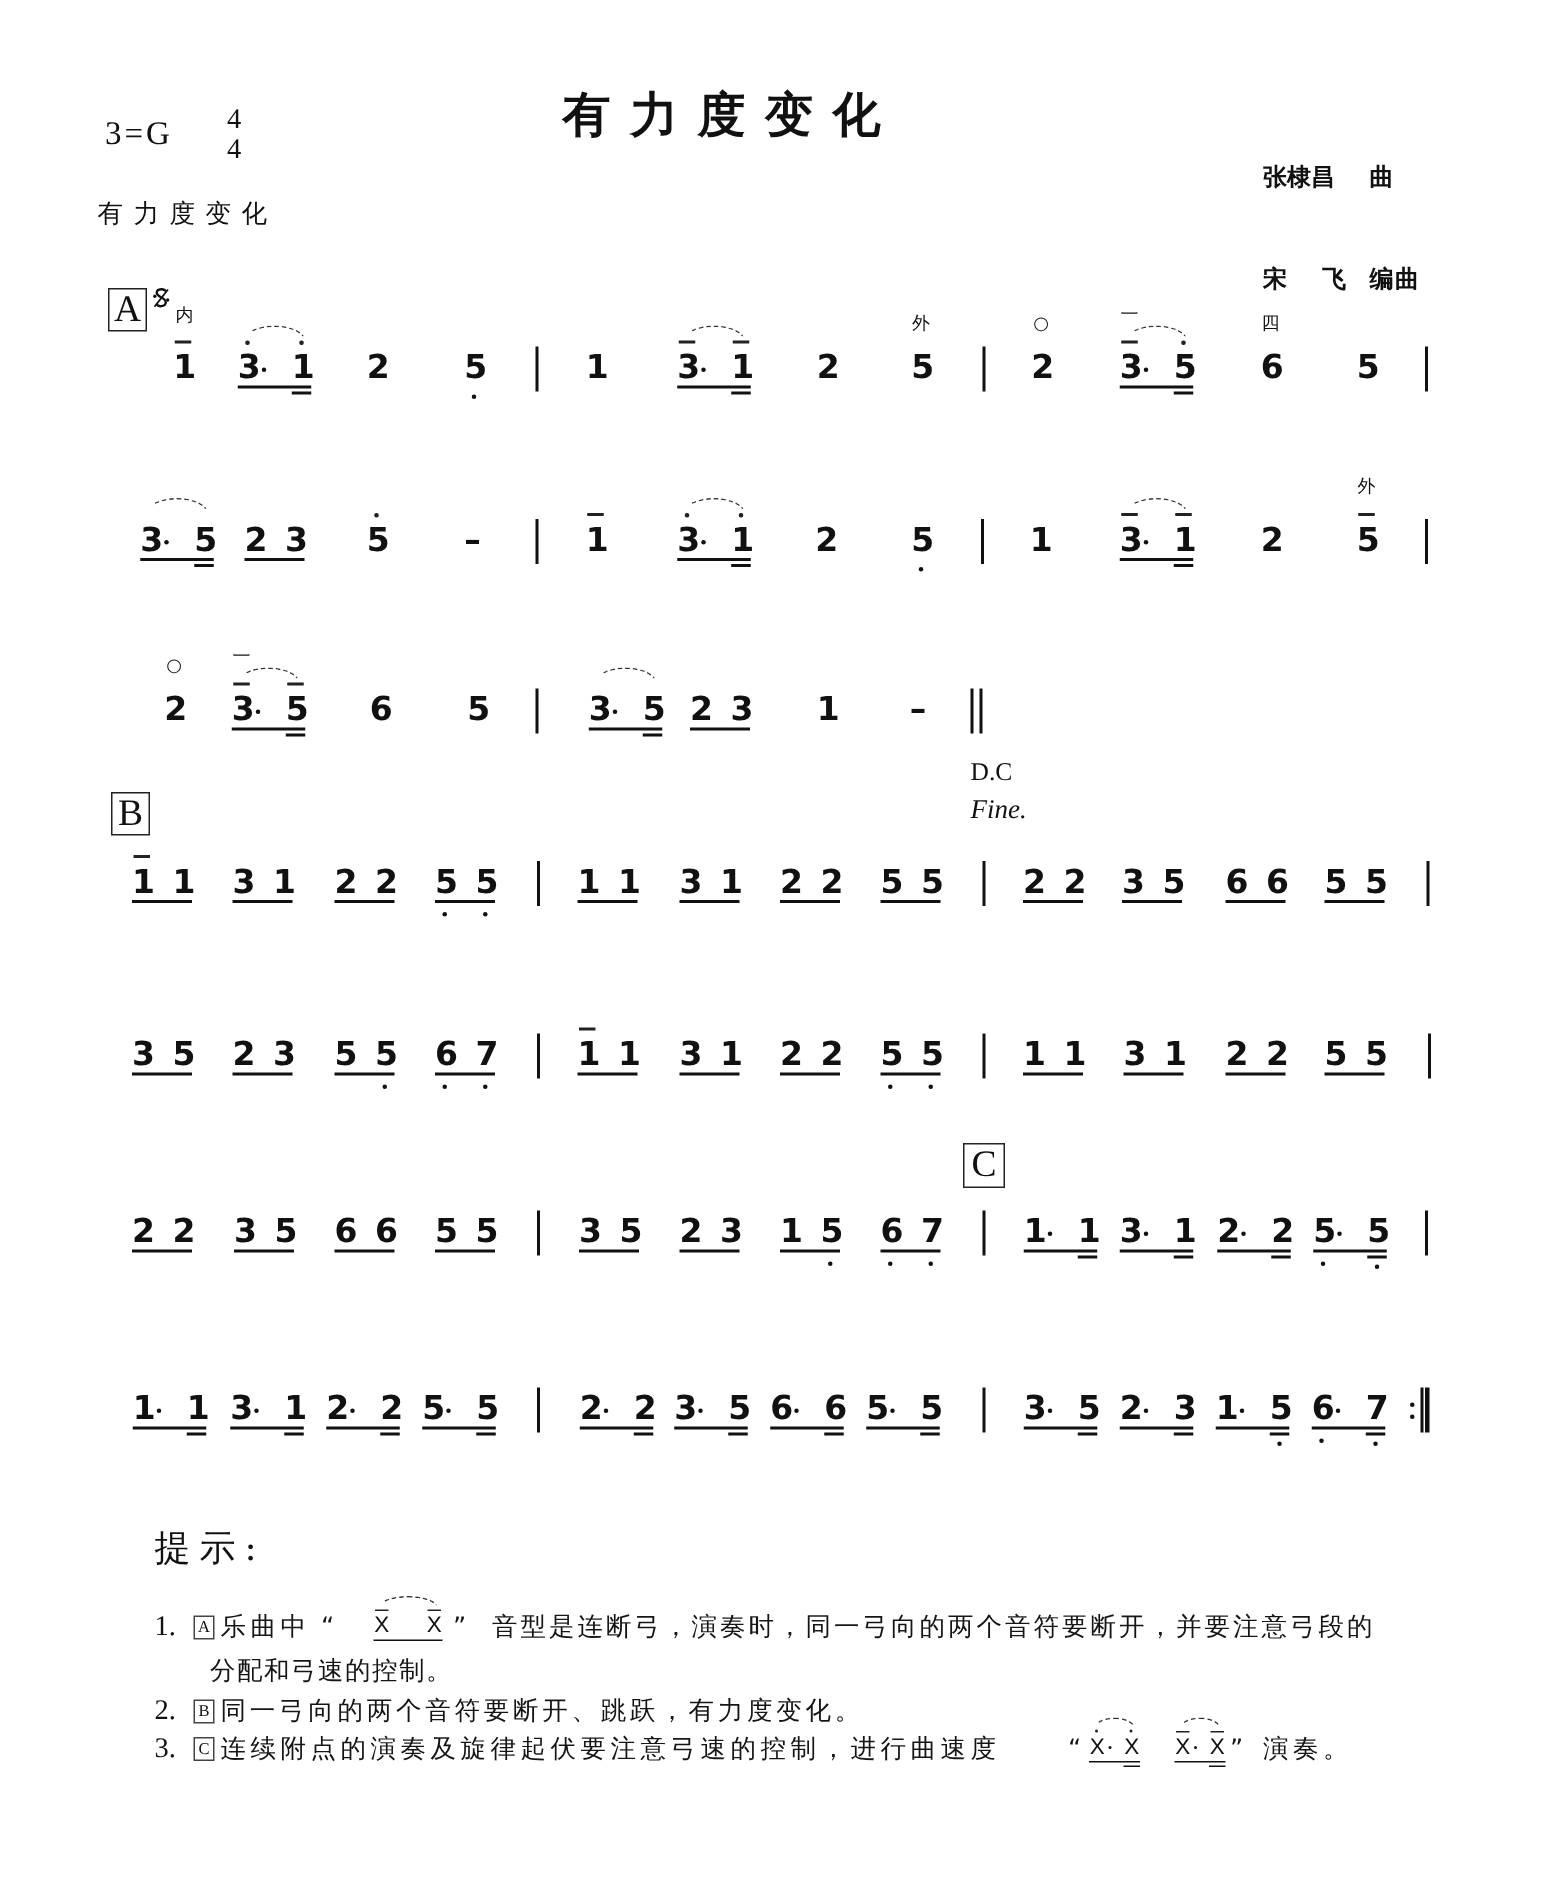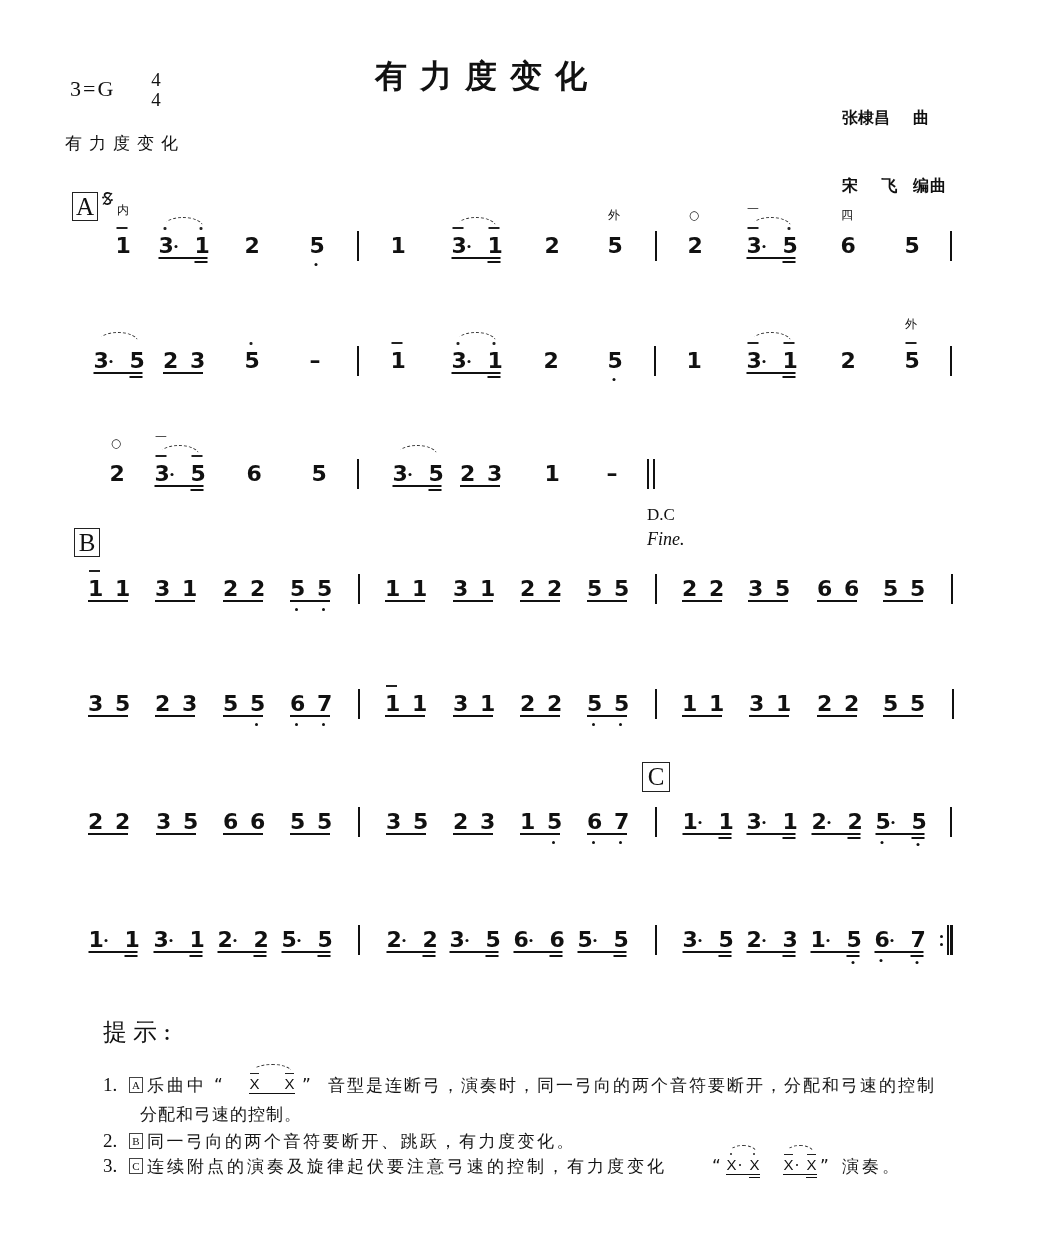--- a/index.html
+++ b/index.html
@@ -962,34 +962,34 @@
           <span class="digit">X</span>
         </span>
         <span class="note has-art">
           <span class="art-line"></span>
           <span class="digit">X</span>
         </span>
         <span class="beam"></span>
       </div>
     </span>
   <span class="abs ttext" style="left:302px;top:1075px;">”</span>
-  <span class="abs ttext" style="left:328px;top:1075px;letter-spacing:2px;">音型是连断弓，演奏时，同一弓向的两个音符要断开，分配和弓速的控制</span>
+  <span class="abs ttext" style="left:328px;top:1075px;letter-spacing:2px;">音型是连断弓，演奏时，同一弓向的两个音符要断开，并要注意弓段的</span>
   <span class="abs ttext" style="left:140px;top:1104px;letter-spacing:1px;">分配和弓速的控制。</span>
 </div>
 
 <div>
   <span class="abs tnum" style="top:1131px;">2.</span>
   <span class="abs tbox" style="top:1133px;">B</span>
   <span class="abs ttext" style="left:147px;top:1131px;letter-spacing:2.5px;">同一弓向的两个音符要断开、跳跃，有力度变化。</span>
 </div>
 
 <div>
   <span class="abs tnum" style="top:1156px;">3.</span>
   <span class="abs tbox" style="top:1158px;">C</span>
-  <span class="abs ttext" style="left:147px;top:1156px;letter-spacing:3px;">连续附点的演奏及旋律起伏要注意弓速的控制，有力度变化</span>
+  <span class="abs ttext" style="left:147px;top:1156px;letter-spacing:3px;">连续附点的演奏及旋律起伏要注意弓速的控制，进行曲速度</span>
   <span class="abs ttext" style="left:712px;top:1156px;">“</span>
   <span class="pat mini" style="left:743px;top:1155px;">
       <div class="grp beamed">
         <span class="slur"></span>
         <span class="note has-art">
           <span class="art-dot"></span>
           <span class="digit">X</span>
           <span class="aug"></span>
         </span>
         <span class="note has-art has-sub">

